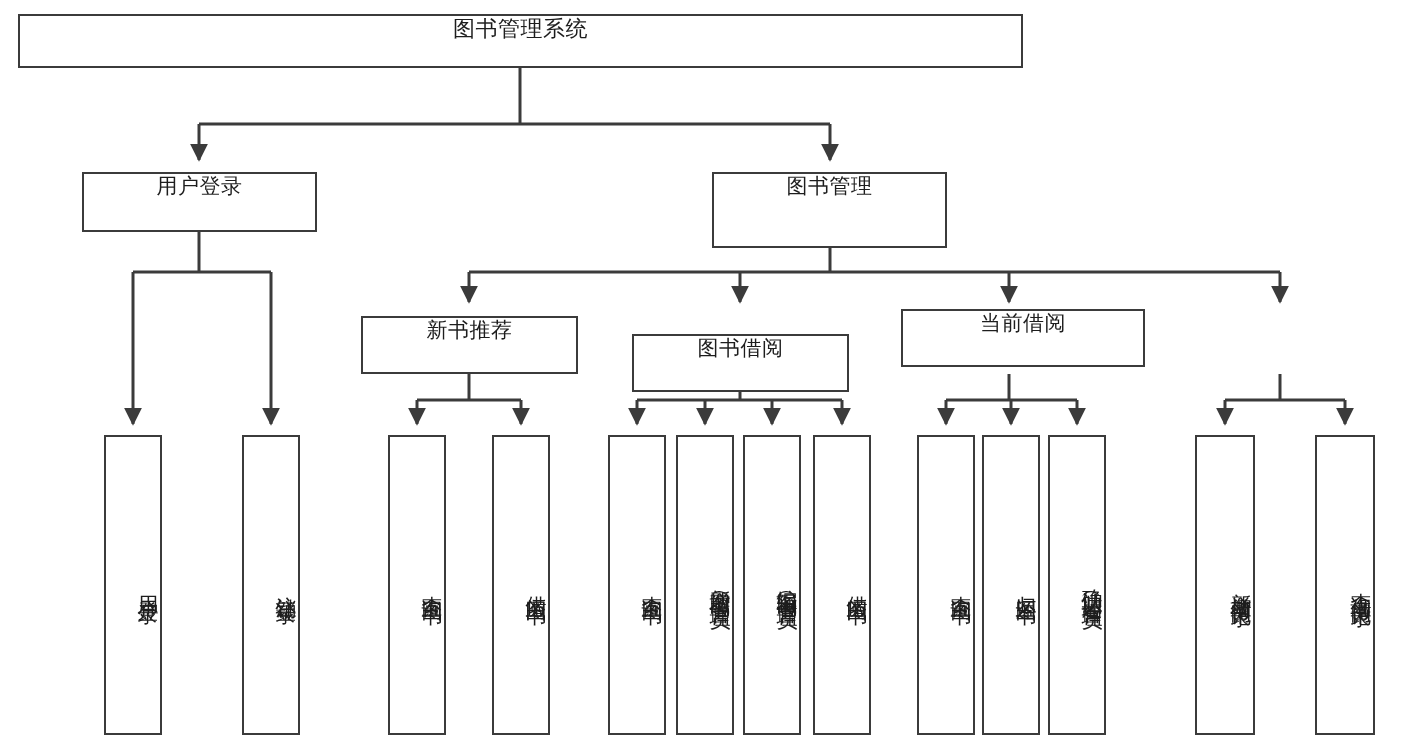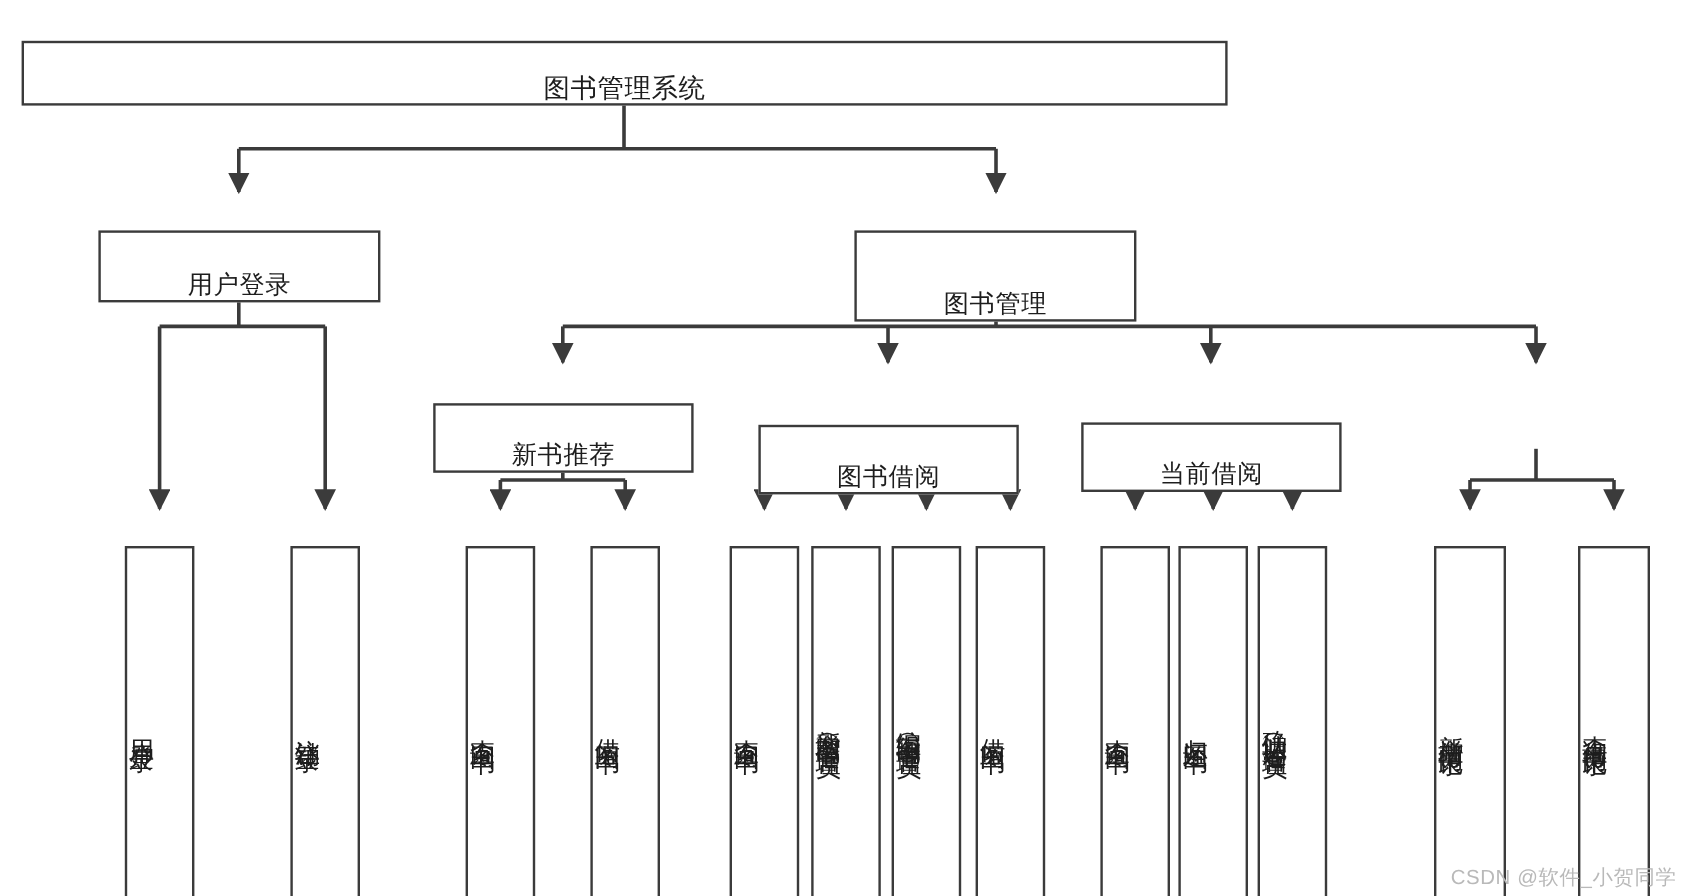--- a/index.html
+++ b/index.html
@@ -23,24 +23,23 @@
     top: 0;
     width: 1405px;
     height: 747px;
   }
   .node-box {
     position: absolute;
     box-sizing: border-box;
     border: 2.5px solid #3b3b3b;
     background: #ffffff;
     display: flex;
-    align-items: flex-end;
+    align-items: flex-start;
     justify-content: center;
     color: #1d1d1d;
-    margin-top: 20px;
   }
   .node-label {
     font-size: 21px;
     line-height: 1.15;
     letter-spacing: 0.5px;
     white-space: nowrap;
     color: #1d1d1d;
   }
   .node-root .node-label { font-size: 22px; }
   .node-branch .node-label { font-size: 21px; }
@@ -133,21 +132,21 @@
   <div class="node-box node-branch" style="left:712px; top:172px; width:235px; height:76px;">
     <span class="node-label">图书管理</span>
   </div>
 
   <div class="node-box node-branch" style="left:361px; top:316px; width:217px; height:58px;">
     <span class="node-label">新书推荐</span>
   </div>
   <div class="node-box node-branch" style="left:632px; top:334px; width:217px; height:58px;">
     <span class="node-label">图书借阅</span>
   </div>
-  <div class="node-box node-branch" style="left:901px; top:332px; width:217px; height:58px;">
+  <div class="node-box node-branch" style="left:901px; top:309px; width:244px; height:58px;">
     <span class="node-label">当前借阅</span>
   </div>
 
   <div class="node-box node-leaf" style="left:104px; top:435px; width:58px; height:300px;">
     <span class="node-label">用户登录</span>
   </div>
   <div class="node-box node-leaf" style="left:242px; top:435px; width:58px; height:300px;">
     <span class="node-label">注销登录</span>
   </div>
 
@@ -181,15 +180,14 @@
     <span class="node-label">确认归还（管理员）</span>
   </div>
 
   <div class="node-box node-leaf" style="left:1195px; top:435px; width:60px; height:300px;">
     <span class="node-label">新增借阅记录</span>
   </div>
   <div class="node-box node-leaf" style="left:1315px; top:435px; width:60px; height:300px;">
     <span class="node-label">查询借阅记录</span>
   </div>
 
-  <div id="watermark">CSDN @软件_小贺同学</div>
 
 </div>
 
 </body></html>

